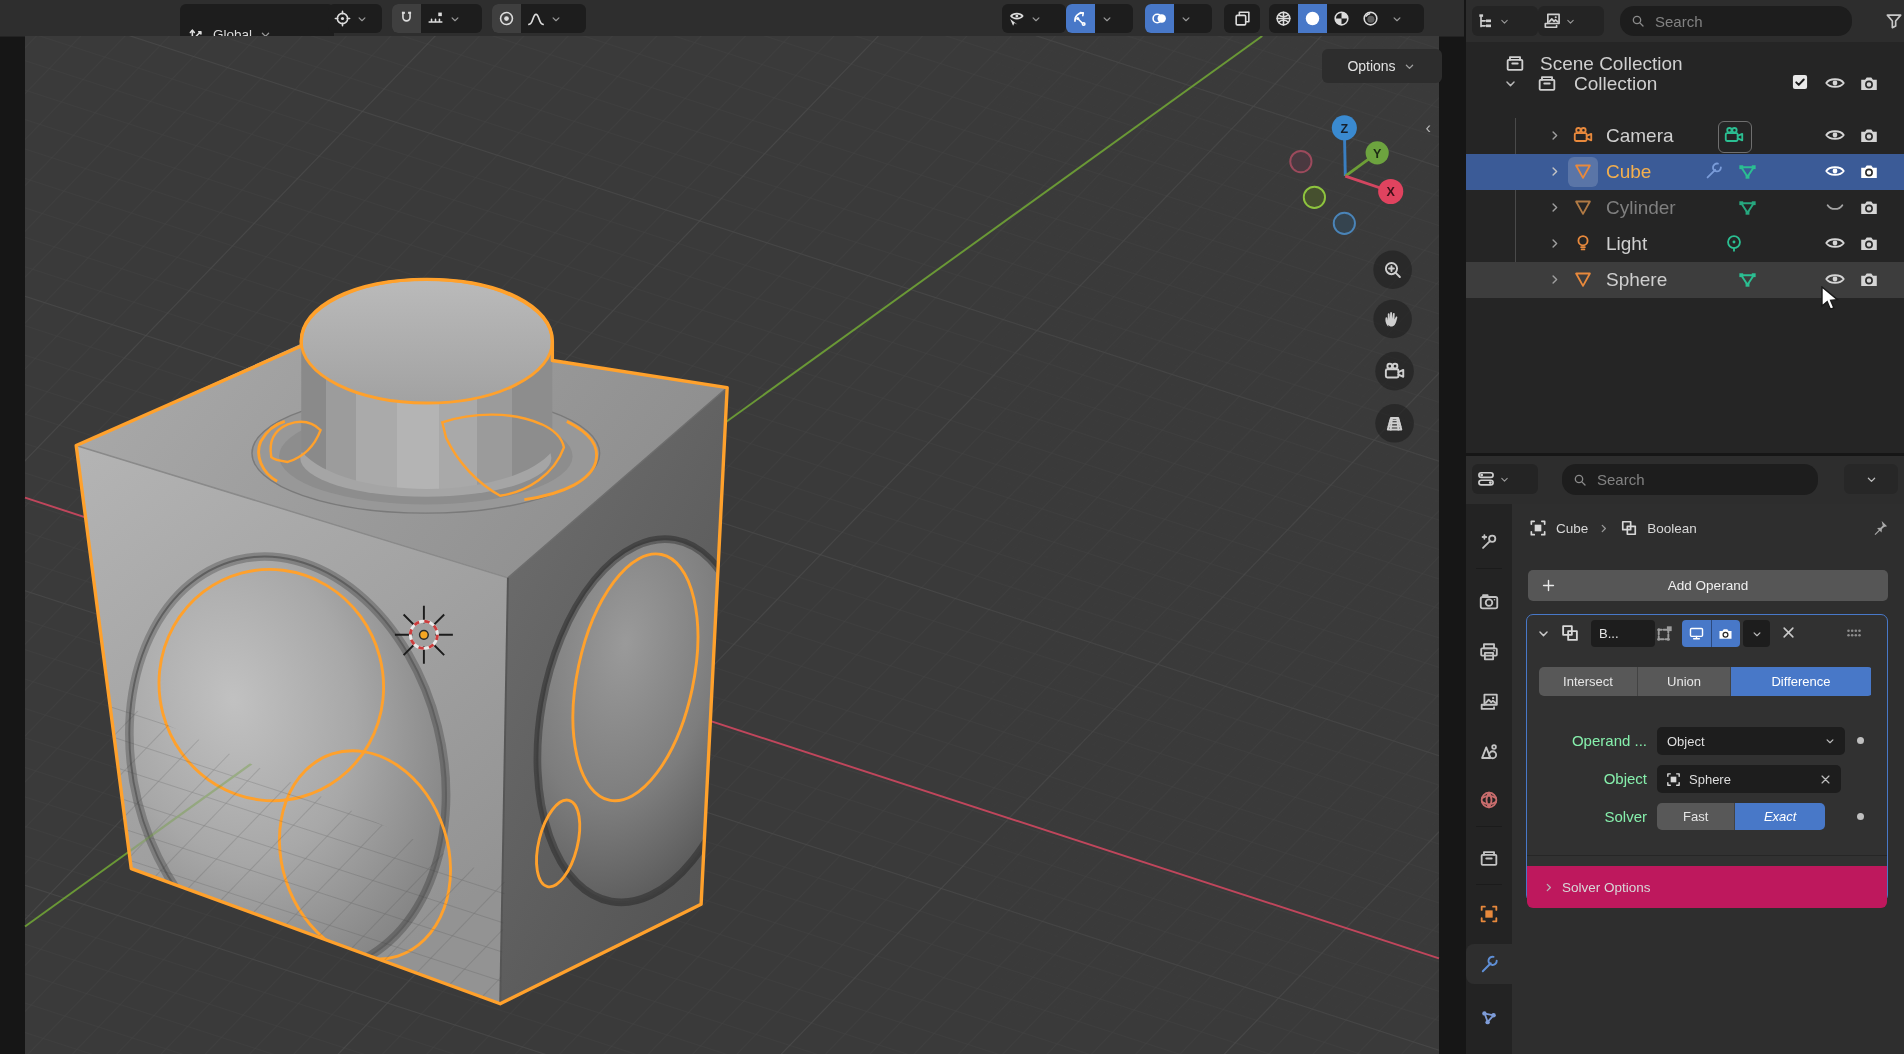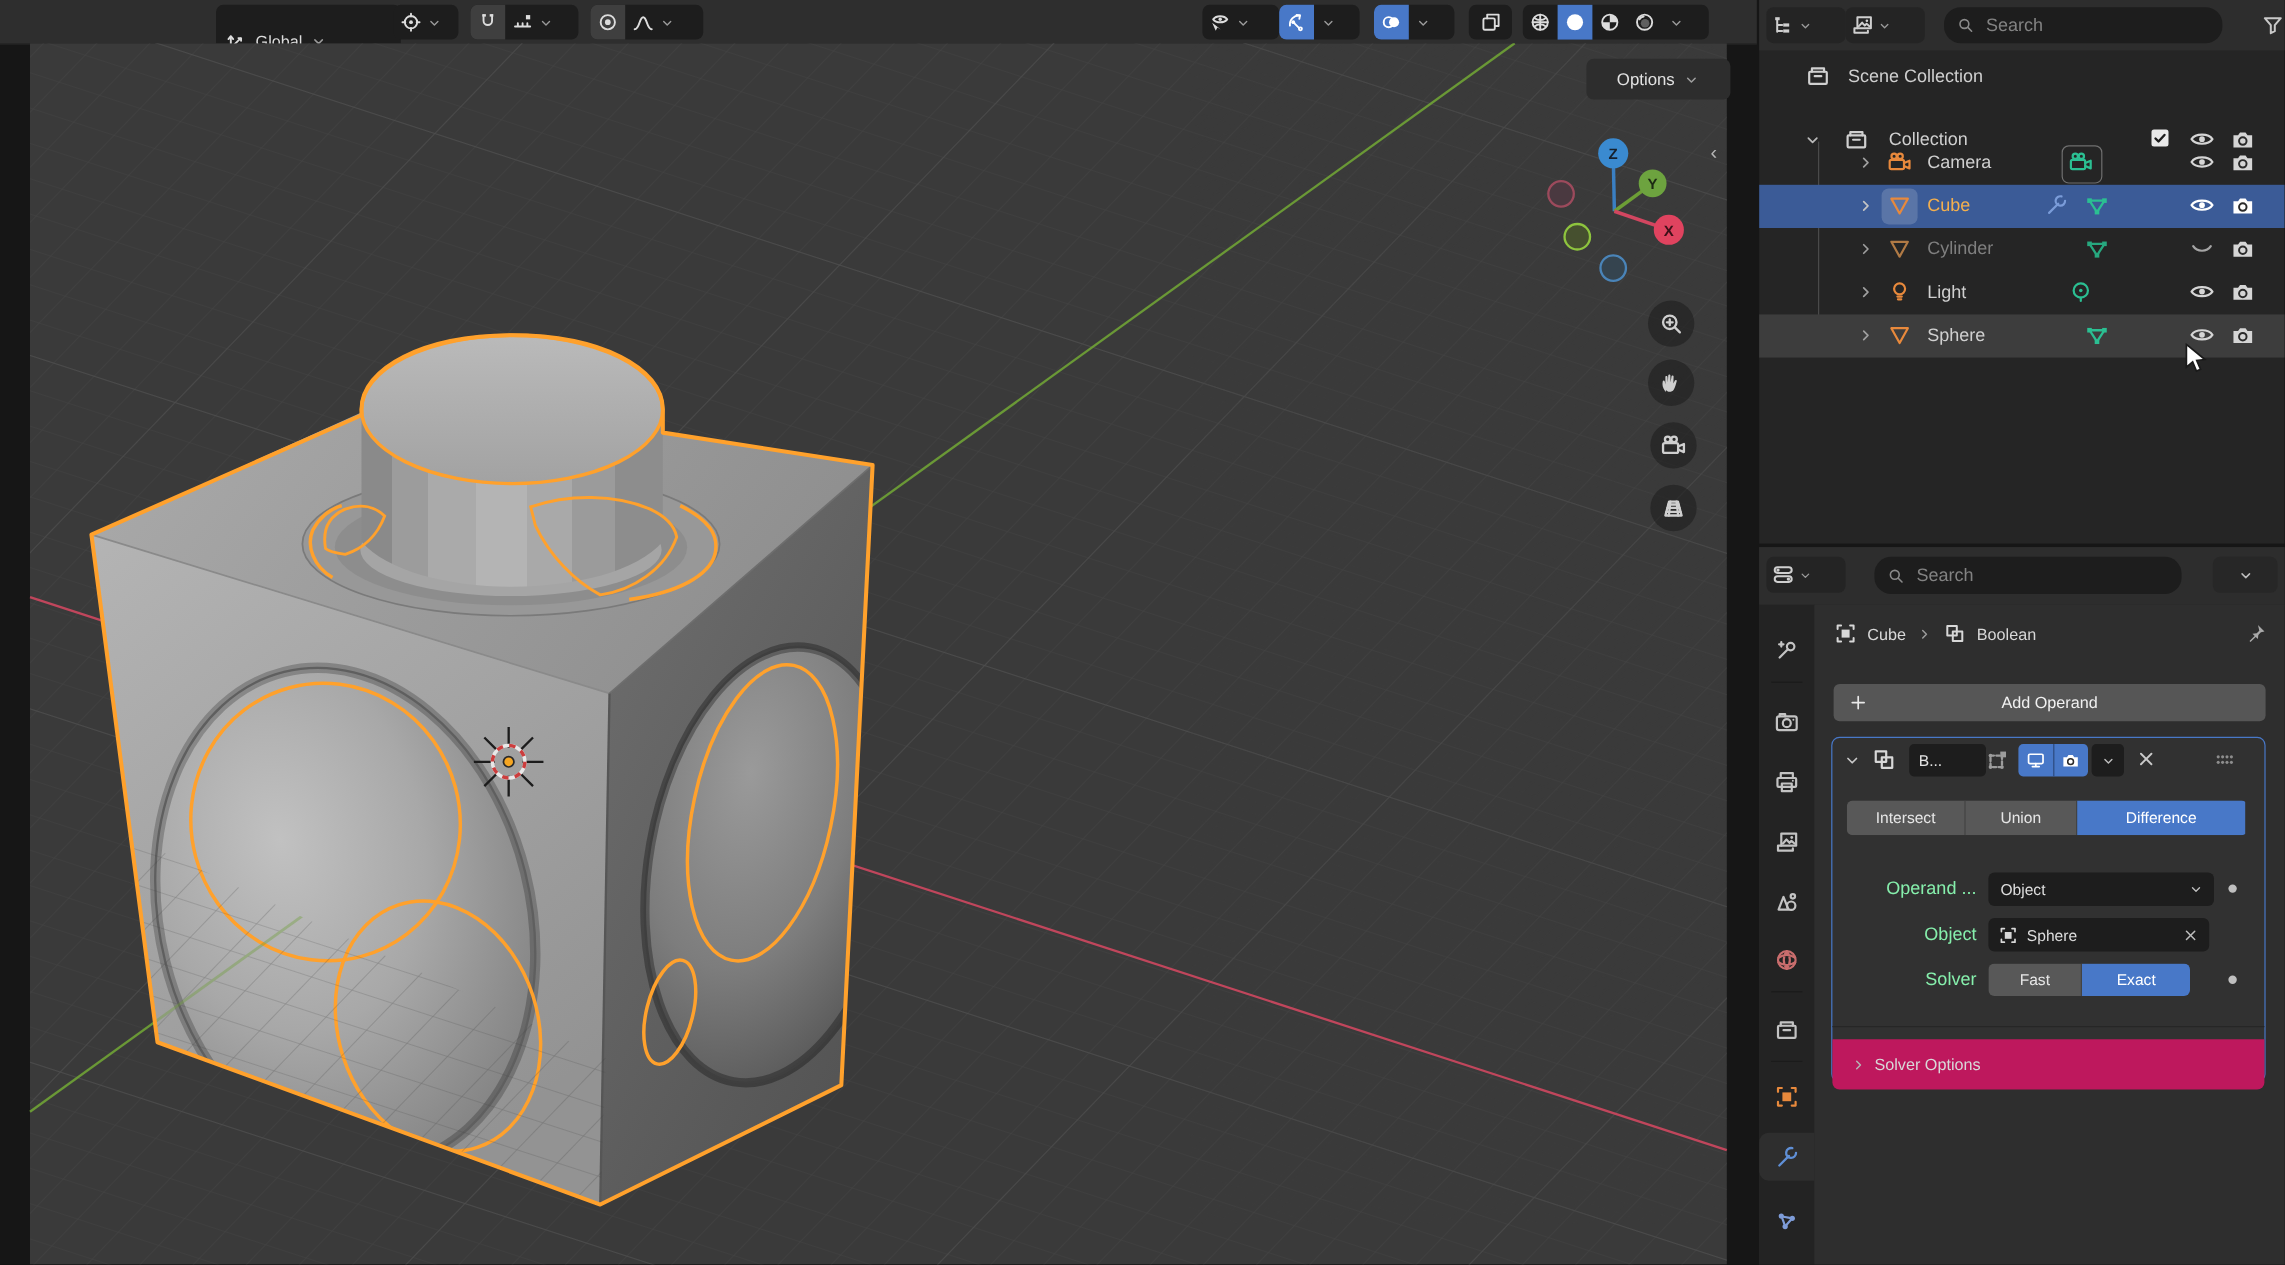--- a/index.html
+++ b/index.html
@@ -19,21 +19,21 @@
   .hseg.last{border-radius:0 6px 6px 0;}
   .options-btn{left:1322px;top:49px;width:120px;height:34px;background:#2d2d2d;border-radius:6px;
       display:flex;align-items:center;justify-content:center;gap:6px;color:#e2e2e2;font-size:14px;}
   
   .outliner{left:1466px;top:0;width:438px;height:453px;background:#252525;}
   .ol-header{position:absolute;left:0;top:0;width:100%;height:42px;background:#2d2d2d;}
   .pillbtn{position:absolute;top:6px;height:30px;background:#242424;border-radius:6px;display:flex;align-items:center;padding:0 4px;color:#cfcfcf;}
   .searchbox{position:absolute;background:#1d1d1d;border-radius:14px;display:flex;align-items:center;color:#8a8a8a;}
   .searchbox input{background:transparent;border:none;outline:none;color:#bdbdbd;font-size:15px;width:70%;font-family:"Liberation Sans",sans-serif;}
   .searchbox input::placeholder{color:#828282;}
-  .ol-row{position:absolute;left:0;width:100%;height:36px;font-size:15px;color:#cfcfcf;}
+  .ol-row{position:absolute;left:0;width:100%;height:36px;font-size:19px;color:#cfcfcf;}
   .ol-row .lbl{position:absolute;top:0;line-height:36px;}
   .rowicon{position:absolute;top:6px;}
   .props{left:1466px;top:456px;width:438px;height:598px;background:#2c2c2c;}
   .pr-header{position:absolute;left:0;top:0;width:100%;height:48px;background:#2d2d2d;border-bottom:1px solid #252525;}
   .tabstrip{position:absolute;left:0;top:48px;width:46px;height:550px;background:#232323;}
   .tab{position:absolute;left:0;width:46px;height:40px;display:flex;align-items:center;justify-content:center;color:#c3c3c3;}
   .tab.active{background:#2e2e2e;border-radius:8px 0 0 8px;}
   .pr-content{position:absolute;left:46px;top:48px;width:392px;height:550px;background:#2e2e2e;}
   .crumb{position:absolute;display:flex;align-items:center;gap:8px;color:#d8d8d8;font-size:13.5px;}
   .bigbtn{position:absolute;background:#565656;border-radius:5px;color:#f0f0f0;font-size:13.5px;
@@ -629,21 +629,21 @@
 
     <div class="abs" style="left:49px;top:118px;width:1px;height:168px;background:#4a4a4a;"></div>
 
     <div class="ol-row" style="top:46px;">
       <svg class="rowicon ic" style="left:38px;" width="22" height="22" color="#d0d0d0">
           <use href="#i-box"></use>
         </svg>
       <span class="lbl" style="left:74px;">Scene Collection</span>
     </div>
 
-    <div class="ol-row" style="top:99px;">
+    <div class="ol-row" style="top:66px;">
       <svg class="rowicon ic" style="left:36px;top:9px;" width="17" height="17" color="#b9b9b9">
           <use href="#i-chevd"></use>
         </svg>
       <svg class="rowicon ic" style="left:70px;" width="22" height="22" color="#d0d0d0">
           <use href="#i-box"></use>
         </svg>
       <span class="lbl" style="left:108px;">Collection</span>
       <svg class="rowicon ic" style="left:324px;" width="20" height="20">
           <use href="#i-checkbox"></use>
         </svg>
@@ -929,21 +929,21 @@
           <svg class="ic" style="position:absolute;right:8px;" width="15" height="15" color="#bdbdbd">
               <use href="#i-x"></use>
             </svg>
         </div>
 
         <div class="flabel" style="left:10px;top:188px;width:110px;">Solver</div>
         <div class="seg3" style="left:130px;top:188px;width:168px;height:27px;">
           <div style="width:82px;">
               <span>Fast</span>
             </div>
-          <div class="sel" style="width:95px;">
+          <div class="sel" style="width:95px;font-style:italic;">
               <span>Exact</span>
             </div>
         </div>
         <span class="dot" style="left:330px;top:198px;"></span>
 
         <div class="abs" style="left:0;top:240px;width:100%;height:1px;background:#262626;"></div>
         <div class="abs" style="left:0;top:251px;width:100%;height:42px;background:#be185d;border-radius:0 0 6px 6px;display:flex;align-items:center;gap:6px;padding-left:14px;box-sizing:border-box;">
           <svg class="ic" width="15" height="15" color="#b5b5b5">
               <use href="#i-chevr"></use>
             </svg>

